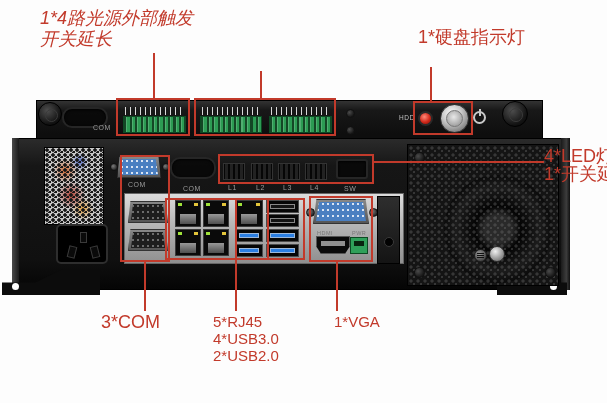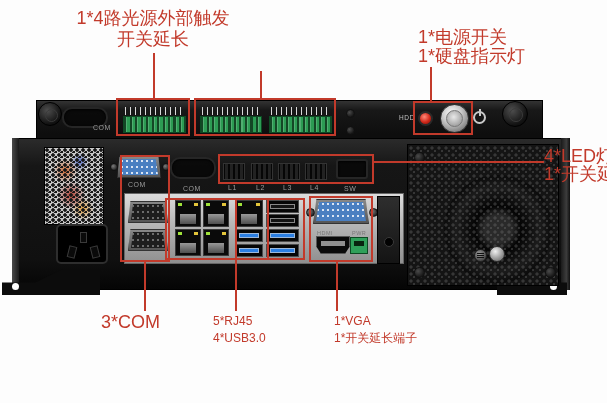--- a/index.html
+++ b/index.html
@@ -1,21 +1,21 @@
 <!DOCTYPE html>
 <html style="--red: #c23a2b;"><head>
 <meta charset="utf-8">
 <style>
   html,body{margin:0;padding:0;background:#fff;}
   .stage{position:relative;width:607px;height:403px;background:#fdfdfd;overflow:hidden;
          font-family:"Liberation Sans",sans-serif;}
   
   .lbl{position:absolute;color:var(--red,#c23a2b);font-size:18px;line-height:20px;white-space:nowrap;}
-  .lbl.center{text-align:center;}
-  .lbl.tight{line-height:17px;font-size:12px;}
+  .lbl.center{font-style:italic;}
+  .lbl.tight{line-height:17px;font-size:15px;}
   .lbl span{display:block;}
   .leader{position:absolute;background:var(--red,#c23a2b);}
   .redrect{position:absolute;border:2px solid var(--red,#c23a2b);box-sizing:border-box;}
   
   .chassis-top{position:absolute;left:36px;top:100px;width:507px;height:39px;
     background:linear-gradient(180deg,#333 0,#181818 25%,#0e0e0e 90%);border:1px solid #000;box-sizing:border-box;}
   .chassis-body{position:absolute;left:12px;top:138px;width:558px;height:152px;
     background:linear-gradient(180deg,#2b2b2b 0,#161616 18%,#101010 80%,#050505 100%);
     border:1px solid #000;box-sizing:border-box;}
   .body-edge{position:absolute;left:12px;top:138px;width:7px;height:152px;background:linear-gradient(90deg,#4a4a4a,#1a1a1a);}
@@ -282,30 +282,29 @@
   <div class="leader" style="left:374px;top:161px;width:170px;height:2px;"></div>
   <div class="leader" style="left:144px;top:262px;width:2px;height:49px;"></div>
   <div class="leader" style="left:235px;top:260px;width:2px;height:51px;"></div>
   <div class="leader" style="left:336px;top:262px;width:2px;height:49px;"></div>
 
   <div class="lbl center" style="left:40px;top:8px;width:226px;line-height:21px;">
     <span>1*4路光源外部触发</span>
     <span>开关延长</span>
   </div>
   <div class="lbl" style="left:418px;top:28px;line-height:19px;">
-    <span>1*电源开关</span>
     <span>1*硬盘指示灯</span>
   </div>
   <div class="lbl" style="left:544px;top:147px;line-height:18px;">
     <span>4*LED灯</span>
     <span>1*开关延长</span>
   </div>
   <div class="lbl" style="left:101px;top:312px;">3*COM</div>
   <div class="lbl tight" style="left:213px;top:313px;">
     <span>5*RJ45</span>
     <span>4*USB3.0</span>
+    <span>2*USB2.0</span>
   </div>
   <div class="lbl tight" style="left:334px;top:313px;">
     <span>1*VGA</span>
-    <span>1*开关延长端子</span>
   </div>
 
 </div>
 
 </body></html>

